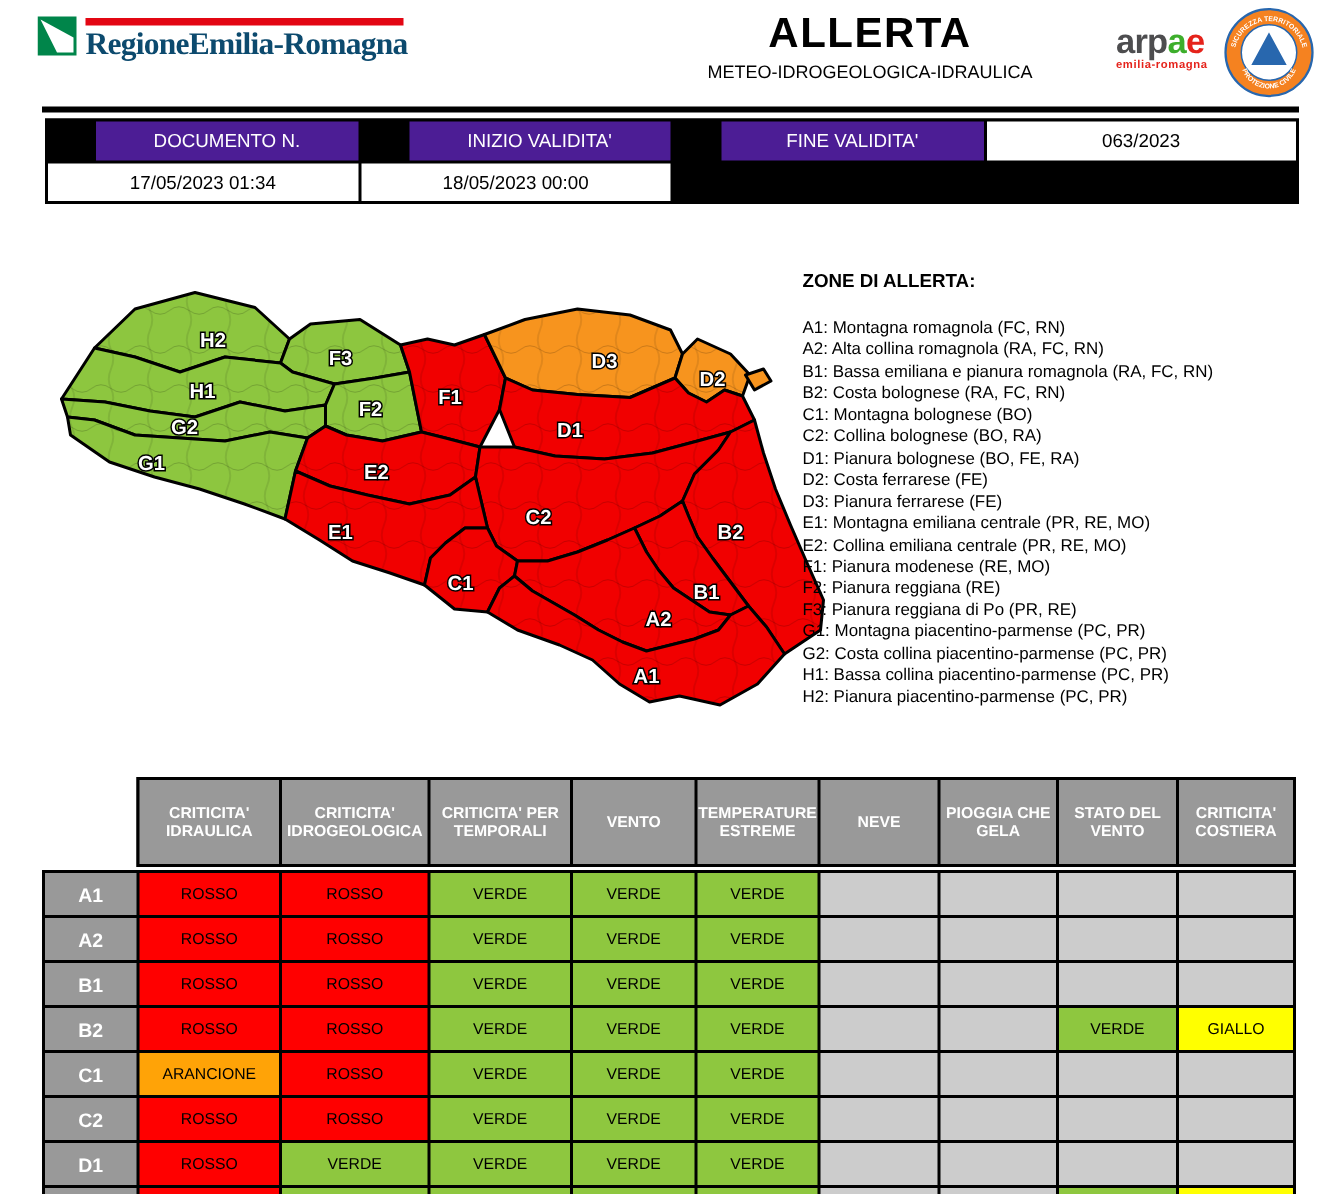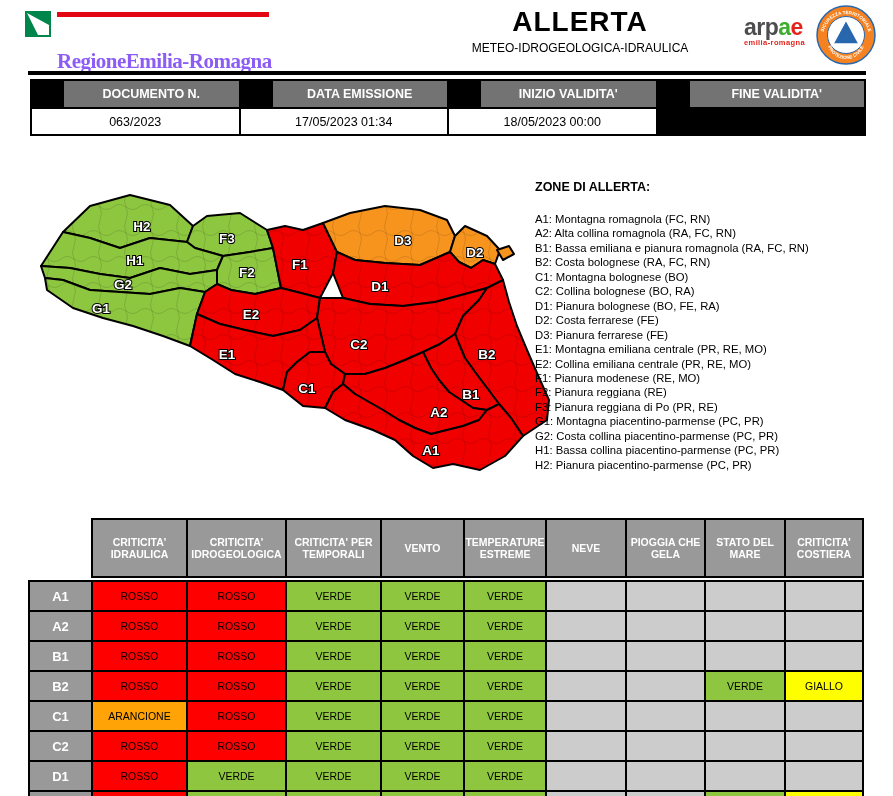--- a/index.html
+++ b/index.html
@@ -19,21 +19,21 @@
   .arpae-word{font-size:23px;font-weight:bold;letter-spacing:-0.5px;line-height:22px;}
   .arpae-sub{font-size:7.5px;font-weight:bold;letter-spacing:0.4px;}
   .logo-pc{position:absolute;left:815px;top:4px;}
 
   .black-rule{position:absolute;left:28px;top:71px;width:838px;height:4px;background:#000;}
 
   
   .doc-table{position:absolute;left:30px;top:79px;width:832px;display:grid;
              grid-template-columns:repeat(4,1fr);grid-template-rows:26px 25px;
              gap:2px;background:#000;border:2px solid #000;}
-  .doc-h{background:#737373;color:#fff;font-weight:bold;font-size:12.5px;
+  .doc-h{background:#4c1d95;color:#fff;font-weight:normal;font-size:12.5px;
          display:flex;align-items:center;justify-content:center;margin-left:32px;}
   .doc-v{background:#fff;color:#000;font-size:12.5px;
          display:flex;align-items:center;justify-content:center;}
 
   
   .map-svg{position:absolute;left:35px;top:168px;}
   .zone-poly{stroke:#000;stroke-width:2px;stroke-linejoin:round;}
   .zone-label{font-family:"Liberation Sans",sans-serif;font-size:13.5px;font-weight:bold;
               fill:#fff;stroke:#000;stroke-width:2px;paint-order:stroke;text-anchor:middle;}
 
@@ -65,21 +65,21 @@
 
 <div class="page">
 
   <div class="logo-rer">
     <svg width="27" height="28" viewBox="0 0 27 28">
       <rect x="0" y="1" width="26" height="26" fill="#00854A"></rect>
       <polygon points="2,3 24,15 24,25 13,25" fill="#ffffff"></polygon>
     </svg>
     <div class="rer-right">
       <div class="rer-bar" style="background:#E30613;"></div>
-      <div class="rer-text" style="color:#8b5cf6;margin-top:32px;">RegioneEmilia-Romagna</div>
+      <div class="rer-text" style="color:#0c4a6e;">RegioneEmilia-Romagna</div>
     </div>
   </div>
 
   <div class="title-block">
     <div class="title1">ALLERTA</div>
     <div class="title2">METEO-IDROGEOLOGICA-IDRAULICA</div>
   </div>
 
   <div class="logo-arpae">
     <div class="arpae-word"><span style="color:#4D4D4F">arp</span><span style="color:#3DAE2B">a</span><span style="color:#E5231B">e</span></div>
@@ -101,21 +101,20 @@
       <text font-size="4.6" fill="#ffffff" font-weight="bold" font-family="Liberation Sans, sans-serif">
         <textPath href="#arcBot" startOffset="50%" text-anchor="middle" id="pc-bot-text">PROTEZIONE CIVILE</textPath>
       </text>
     </svg>
   </div>
 
   <div class="black-rule"></div>
 
   <div class="doc-table" id="doc-table">
       <div class="doc-h">DOCUMENTO N.</div>
-      <div class="doc-h">DATA EMISSIONE</div>
       <div class="doc-h">INIZIO VALIDITA'</div>
       <div class="doc-h">FINE VALIDITA'</div>
       <div class="doc-v">063/2023</div>
       <div class="doc-v">17/05/2023 01:34</div>
       <div class="doc-v">18/05/2023 00:00</div>
     </div>
 
   <svg class="map-svg" id="map-svg" width="520" height="335" viewBox="0 0 520 335">
     <defs>
       <pattern id="muni" width="26" height="26" patternUnits="userSpaceOnUse">
@@ -205,21 +204,21 @@
   </div>
 
   <div class="alert-head" id="alert-head">
       <div>CRITICITA' IDRAULICA</div>
       <div>CRITICITA' IDROGEOLOGICA</div>
       <div>CRITICITA' PER TEMPORALI</div>
       <div>VENTO</div>
       <div>TEMPERATURE ESTREME</div>
       <div>NEVE</div>
       <div>PIOGGIA CHE GELA</div>
-      <div>STATO DEL MARE</div>
+      <div>STATO DEL VENTO</div>
       <div>CRITICITA' COSTIERA</div>
     </div>
   <div class="alert-body" id="alert-body">
       <div class="zone-head">A1</div>
       <div style="background: rgb(255, 0, 0);">ROSSO</div>
       <div style="background: rgb(255, 0, 0);">ROSSO</div>
       <div style="background: rgb(142, 199, 63);">VERDE</div>
       <div style="background: rgb(142, 199, 63);">VERDE</div>
       <div style="background: rgb(142, 199, 63);">VERDE</div>
       <div style="background: rgb(204, 204, 204);"></div>

